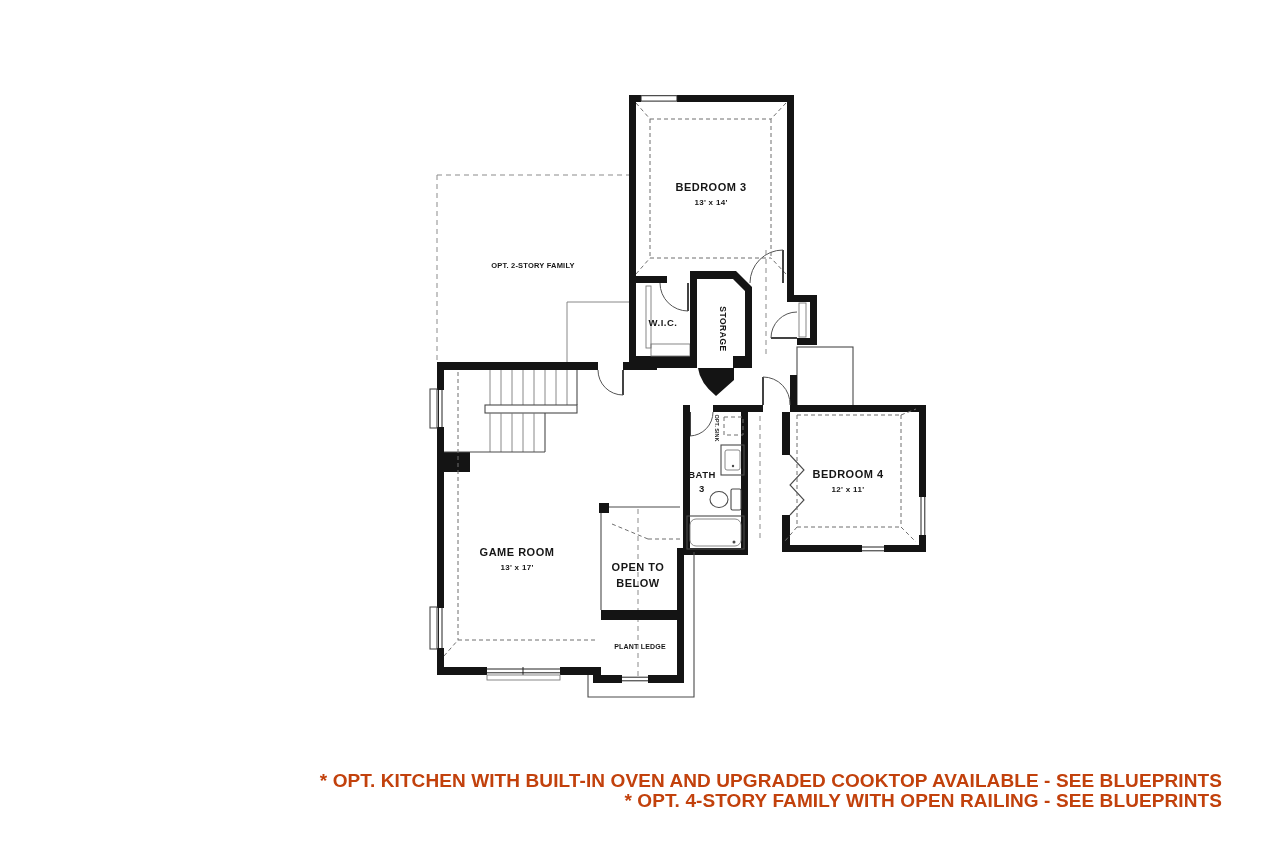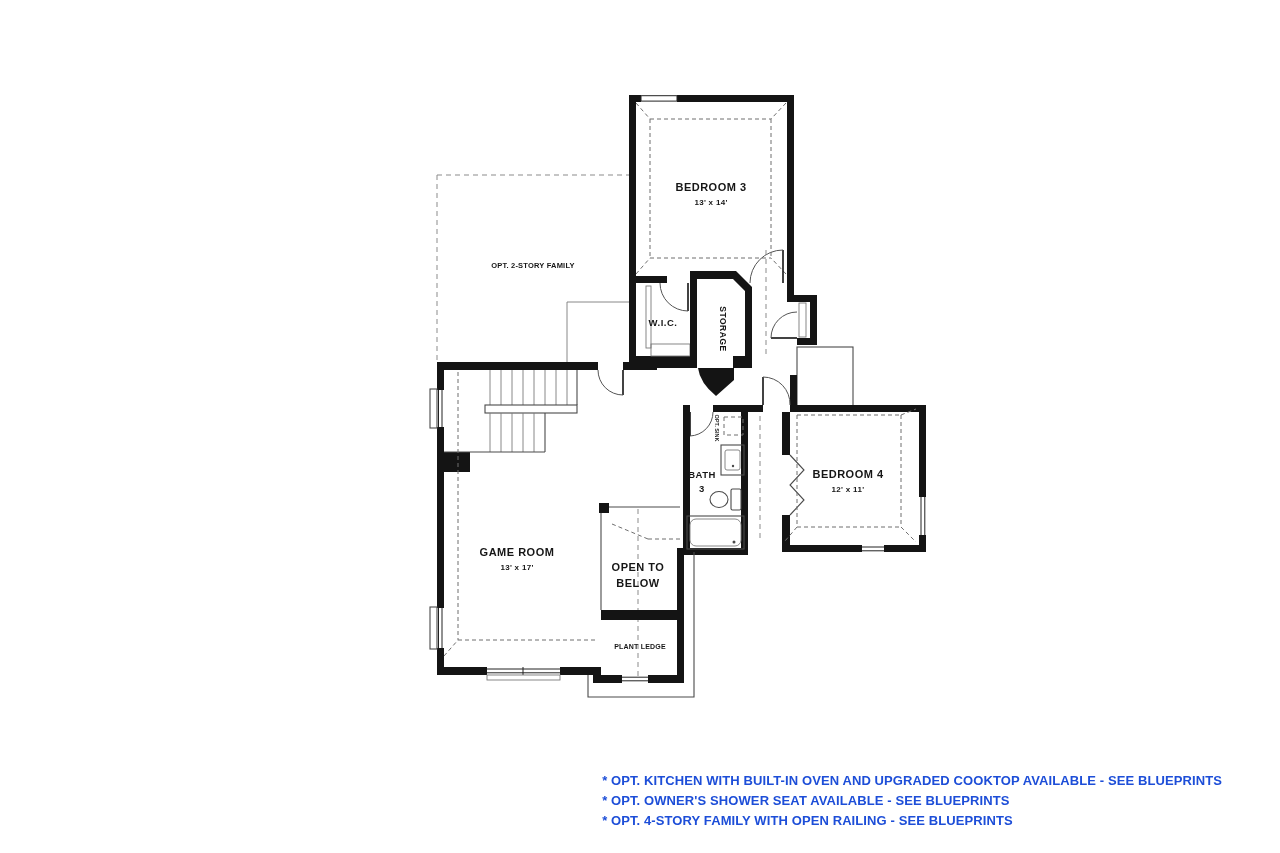--- a/index.html
+++ b/index.html
@@ -16,22 +16,22 @@
   .dash2{fill:none;stroke:#6f6f6f;stroke-width:1;stroke-dasharray:4 3;}
   .lbl{font-family:"Liberation Sans", sans-serif;font-weight:bold;fill:#161616;
        text-anchor:middle;letter-spacing:0.5px;}
   .s11{font-size:11px;}
   .s95{font-size:9.5px;}
   .s85{font-size:8.5px;}
   .s8{font-size:8px;letter-spacing:0.3px;}
   .s75{font-size:7.5px;letter-spacing:0.2px;}
   .s7{font-size:7px;letter-spacing:0.2px;}
   .s55{font-size:5.5px;letter-spacing:0px;}
-  #footer-notes{position:absolute;right:58px;top:771px;text-align:left;
-      font-size:13px;font-weight:bold;color:#1d4ed8;line-height:20px;letter-spacing:0.1px;}
+  #footer-notes{position:absolute;right:58px;top:771px;text-align:right;
+      font-size:19px;font-weight:bold;color:#c2410c;line-height:20px;letter-spacing:0.1px;}
 </style>
 </head>
 <body>
 
 <div id="stage">
 <svg width="1280" height="853" viewBox="0 0 1280 853">
 
   <g>
     <rect class="w" x="629" y="95" width="12" height="7"></rect>
     <rect class="w" x="677" y="95" width="117" height="7"></rect>
@@ -230,16 +230,15 @@
     <line class="dash" x1="437" y1="175" x2="437" y2="362"></line>
     <line class="thin2" x1="567" y1="302" x2="629" y2="302"></line>
     <line class="thin2" x1="567" y1="302" x2="567" y2="362"></line>
     <text class="lbl s75" x="533" y="268">OPT. 2-STORY FAMILY</text>
   </g>
 
 </svg>
 
 <div id="footer-notes">
   <div>* OPT. KITCHEN WITH BUILT-IN OVEN AND UPGRADED COOKTOP AVAILABLE  - SEE BLUEPRINTS</div>
-  <div>* OPT. OWNER'S SHOWER SEAT AVAILABLE - SEE BLUEPRINTS</div>
   <div>* OPT. 4-STORY FAMILY WITH OPEN RAILING - SEE BLUEPRINTS</div>
 </div>
 </div>
 
 </body></html>

